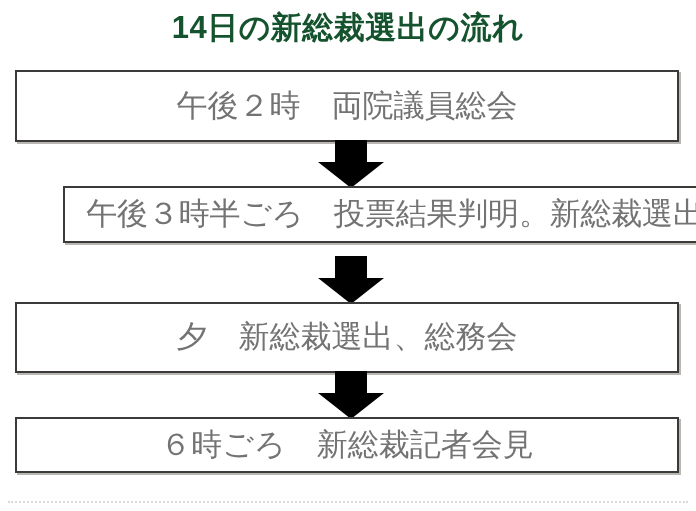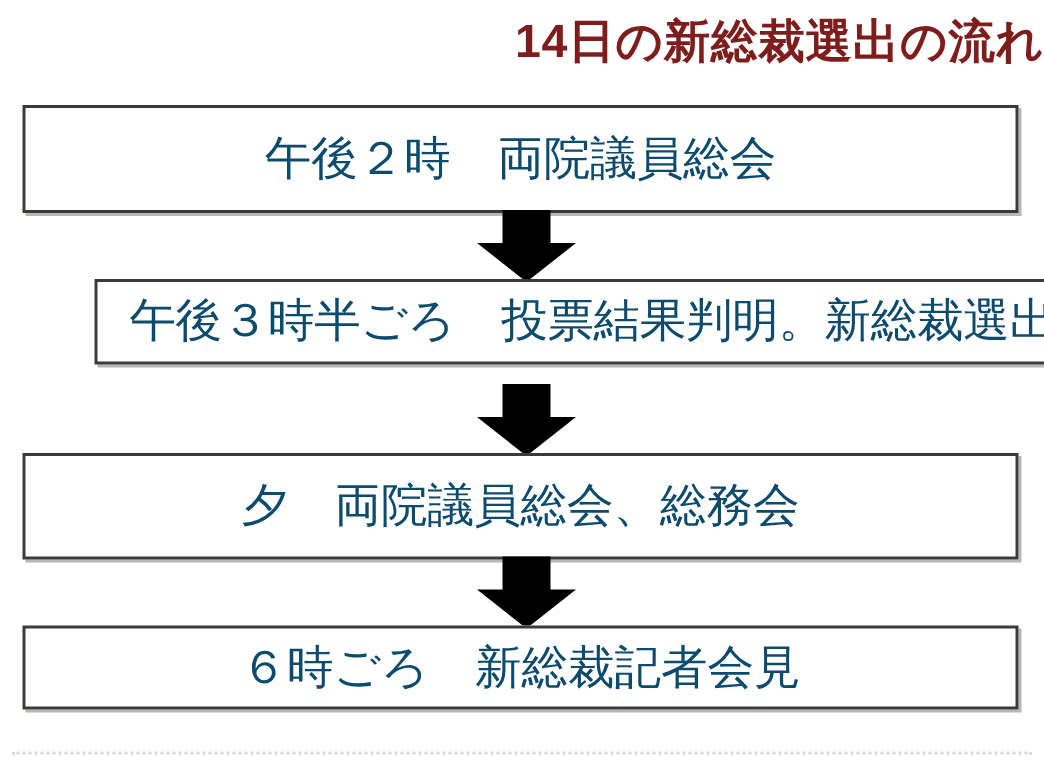--- a/index.html
+++ b/index.html
@@ -19,26 +19,26 @@
     background: #ffffff;
     overflow: hidden;
   }
 
   
   #chart-title {
     position: absolute;
     left: 0;
     top: 8px;
     width: 696px;
-    text-align: right;
+    text-align: center;
     font-size: 31px;
     font-weight: 700;
     letter-spacing: 0.5px;
     line-height: 40px;
-    color: #7f1d1d;
+    color: #14532d;
     white-space: nowrap;
   }
 
   
   #flow {
     position: absolute;
     left: 0;
     top: 62px;
     width: 696px;
     height: 430px;
@@ -53,21 +53,21 @@
     border: 2px solid #3b3a38;
     box-shadow: 2px 2px 0 0 #b9b7b4;
     display: flex;
     align-items: center;
     justify-content: center;
   }
   .step-label {
     font-size: 31px;
     font-weight: 400;
     line-height: 1.1;
-    color: #0c4a6e;
+    color: #737373;
     white-space: nowrap;
     letter-spacing: 0px;
   }
   
   .step.wide .step-label {
     font-size: 31px;
     letter-spacing: -0.2px;
   }
 
   .step.s1 { top: 8px;   height: 72px; }
@@ -135,21 +135,21 @@
     <div class="step s2 wide">
       <span class="step-label">午後３時半ごろ　投票結果判明。新総裁選出</span>
     </div>
 
     <div class="arrow a2">
       <span class="stem"></span>
       <span class="head"></span>
     </div>
 
     <div class="step s3">
-      <span class="step-label">夕　両院議員総会、総務会</span>
+      <span class="step-label">夕　新総裁選出、総務会</span>
     </div>
 
     <div class="arrow a3">
       <span class="stem"></span>
       <span class="head"></span>
     </div>
 
     <div class="step s4">
       <span class="step-label">６時ごろ　新総裁記者会見</span>
     </div>

